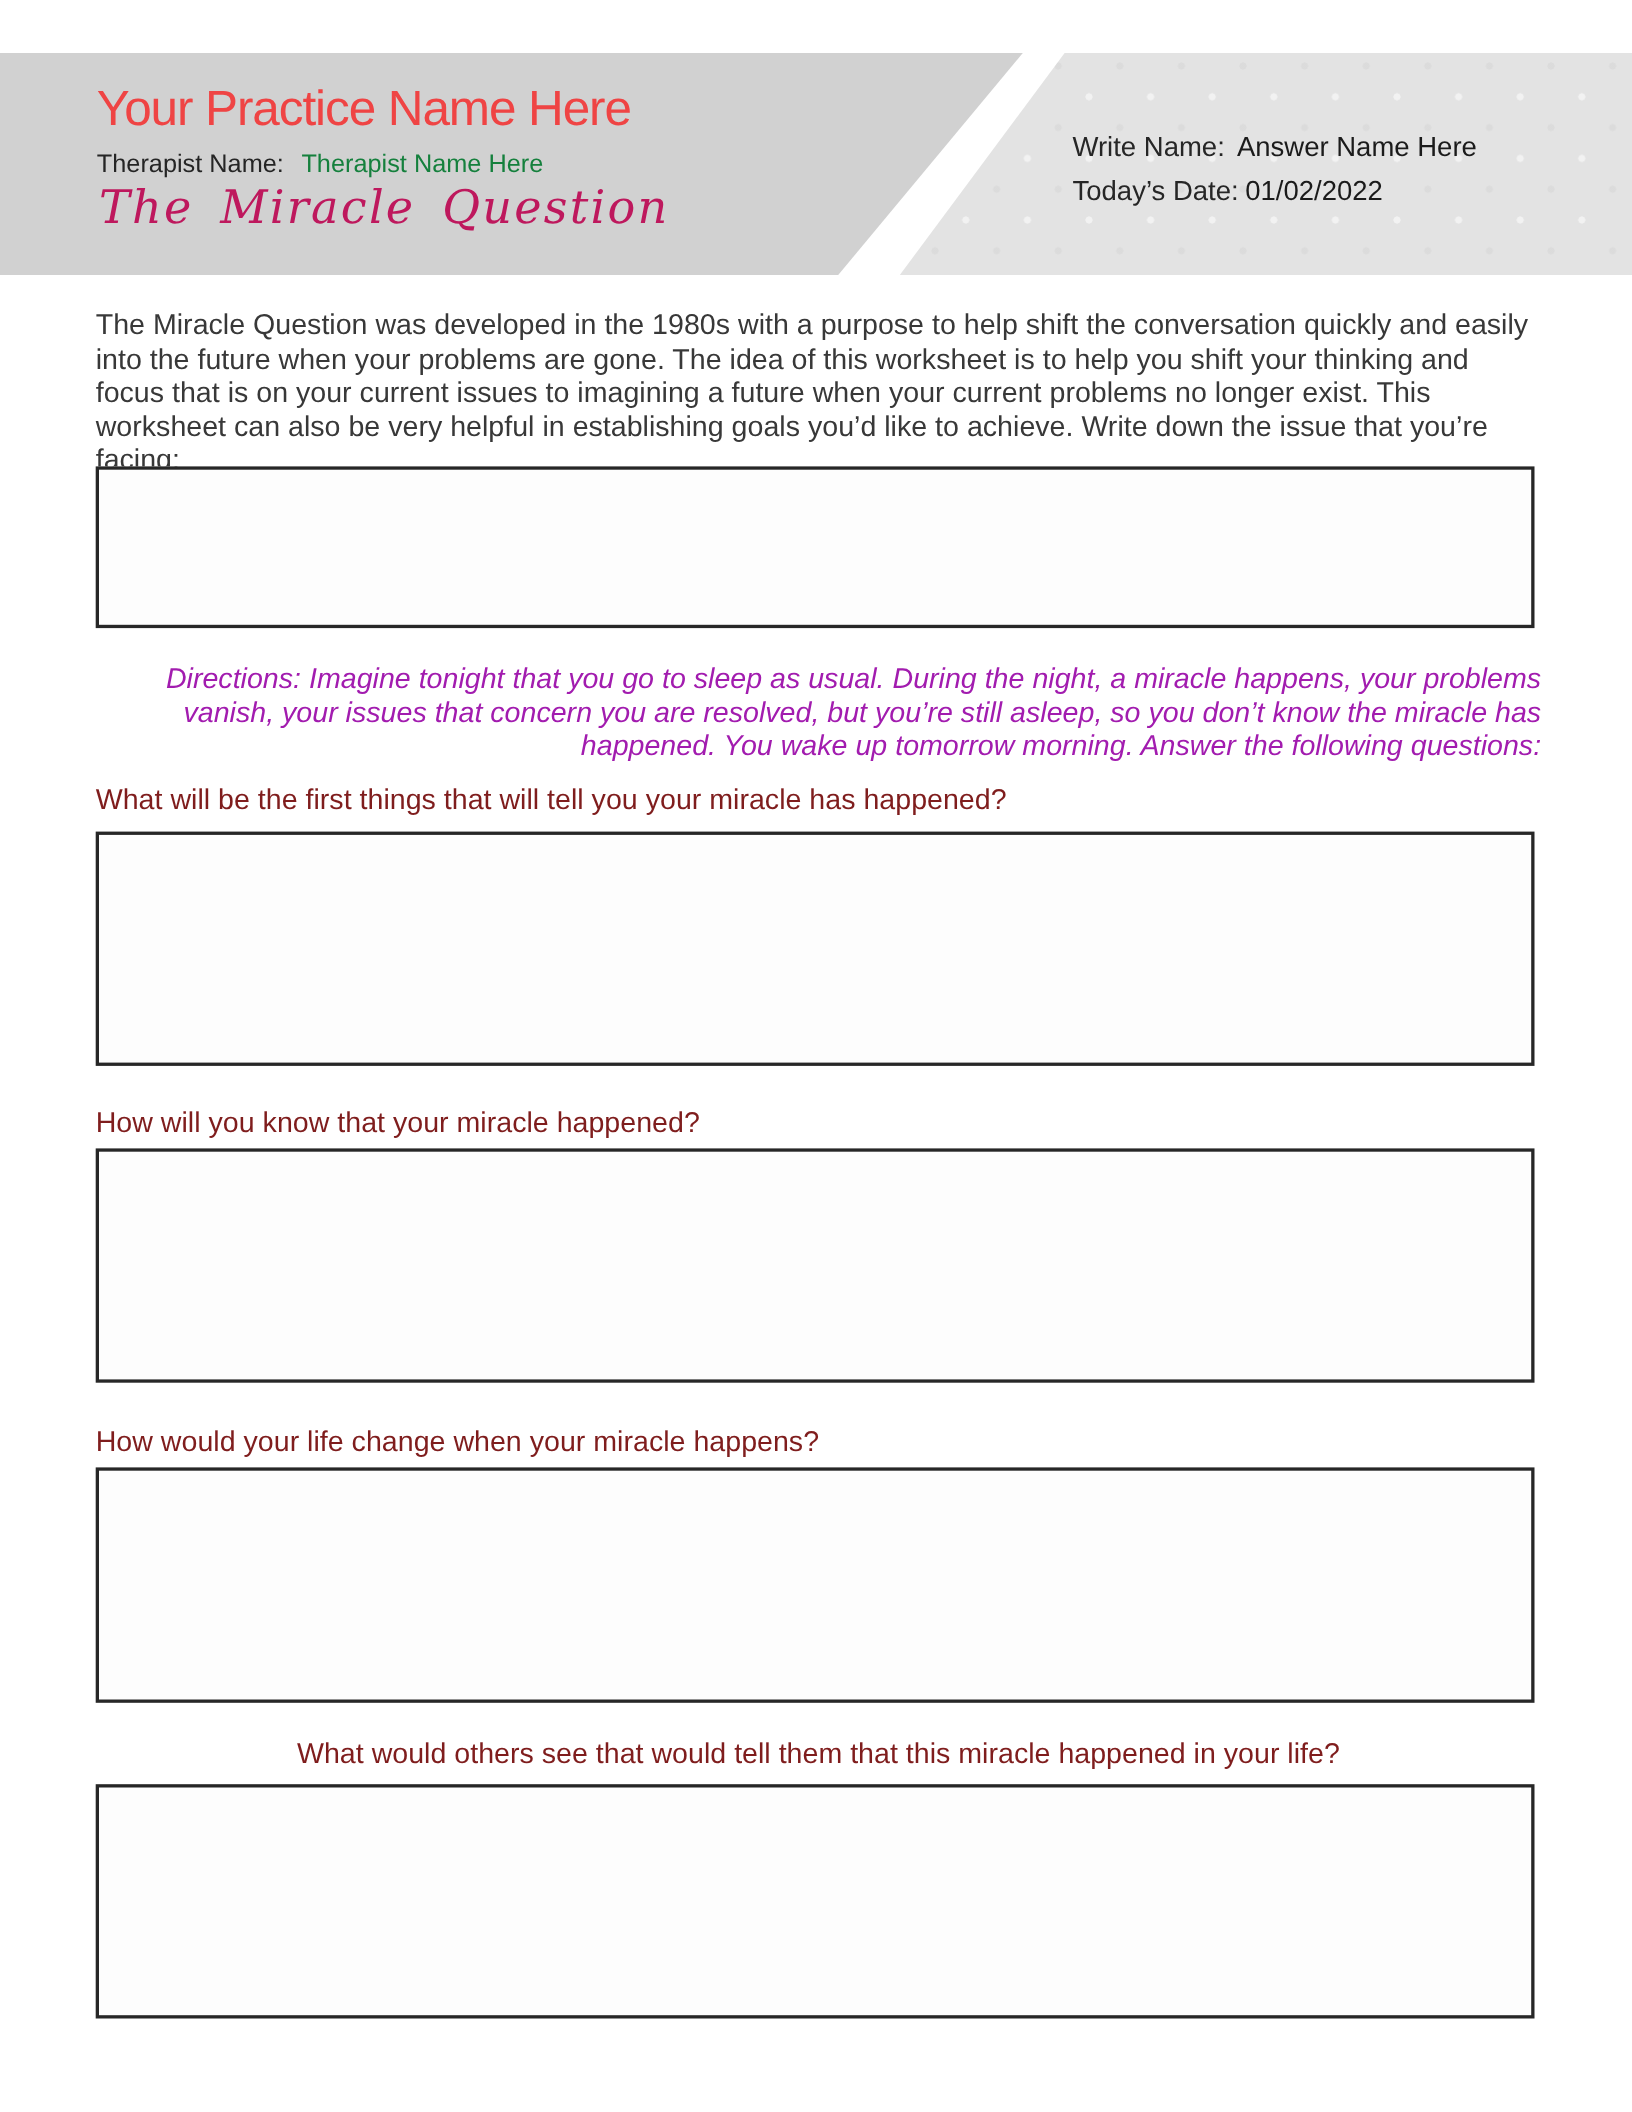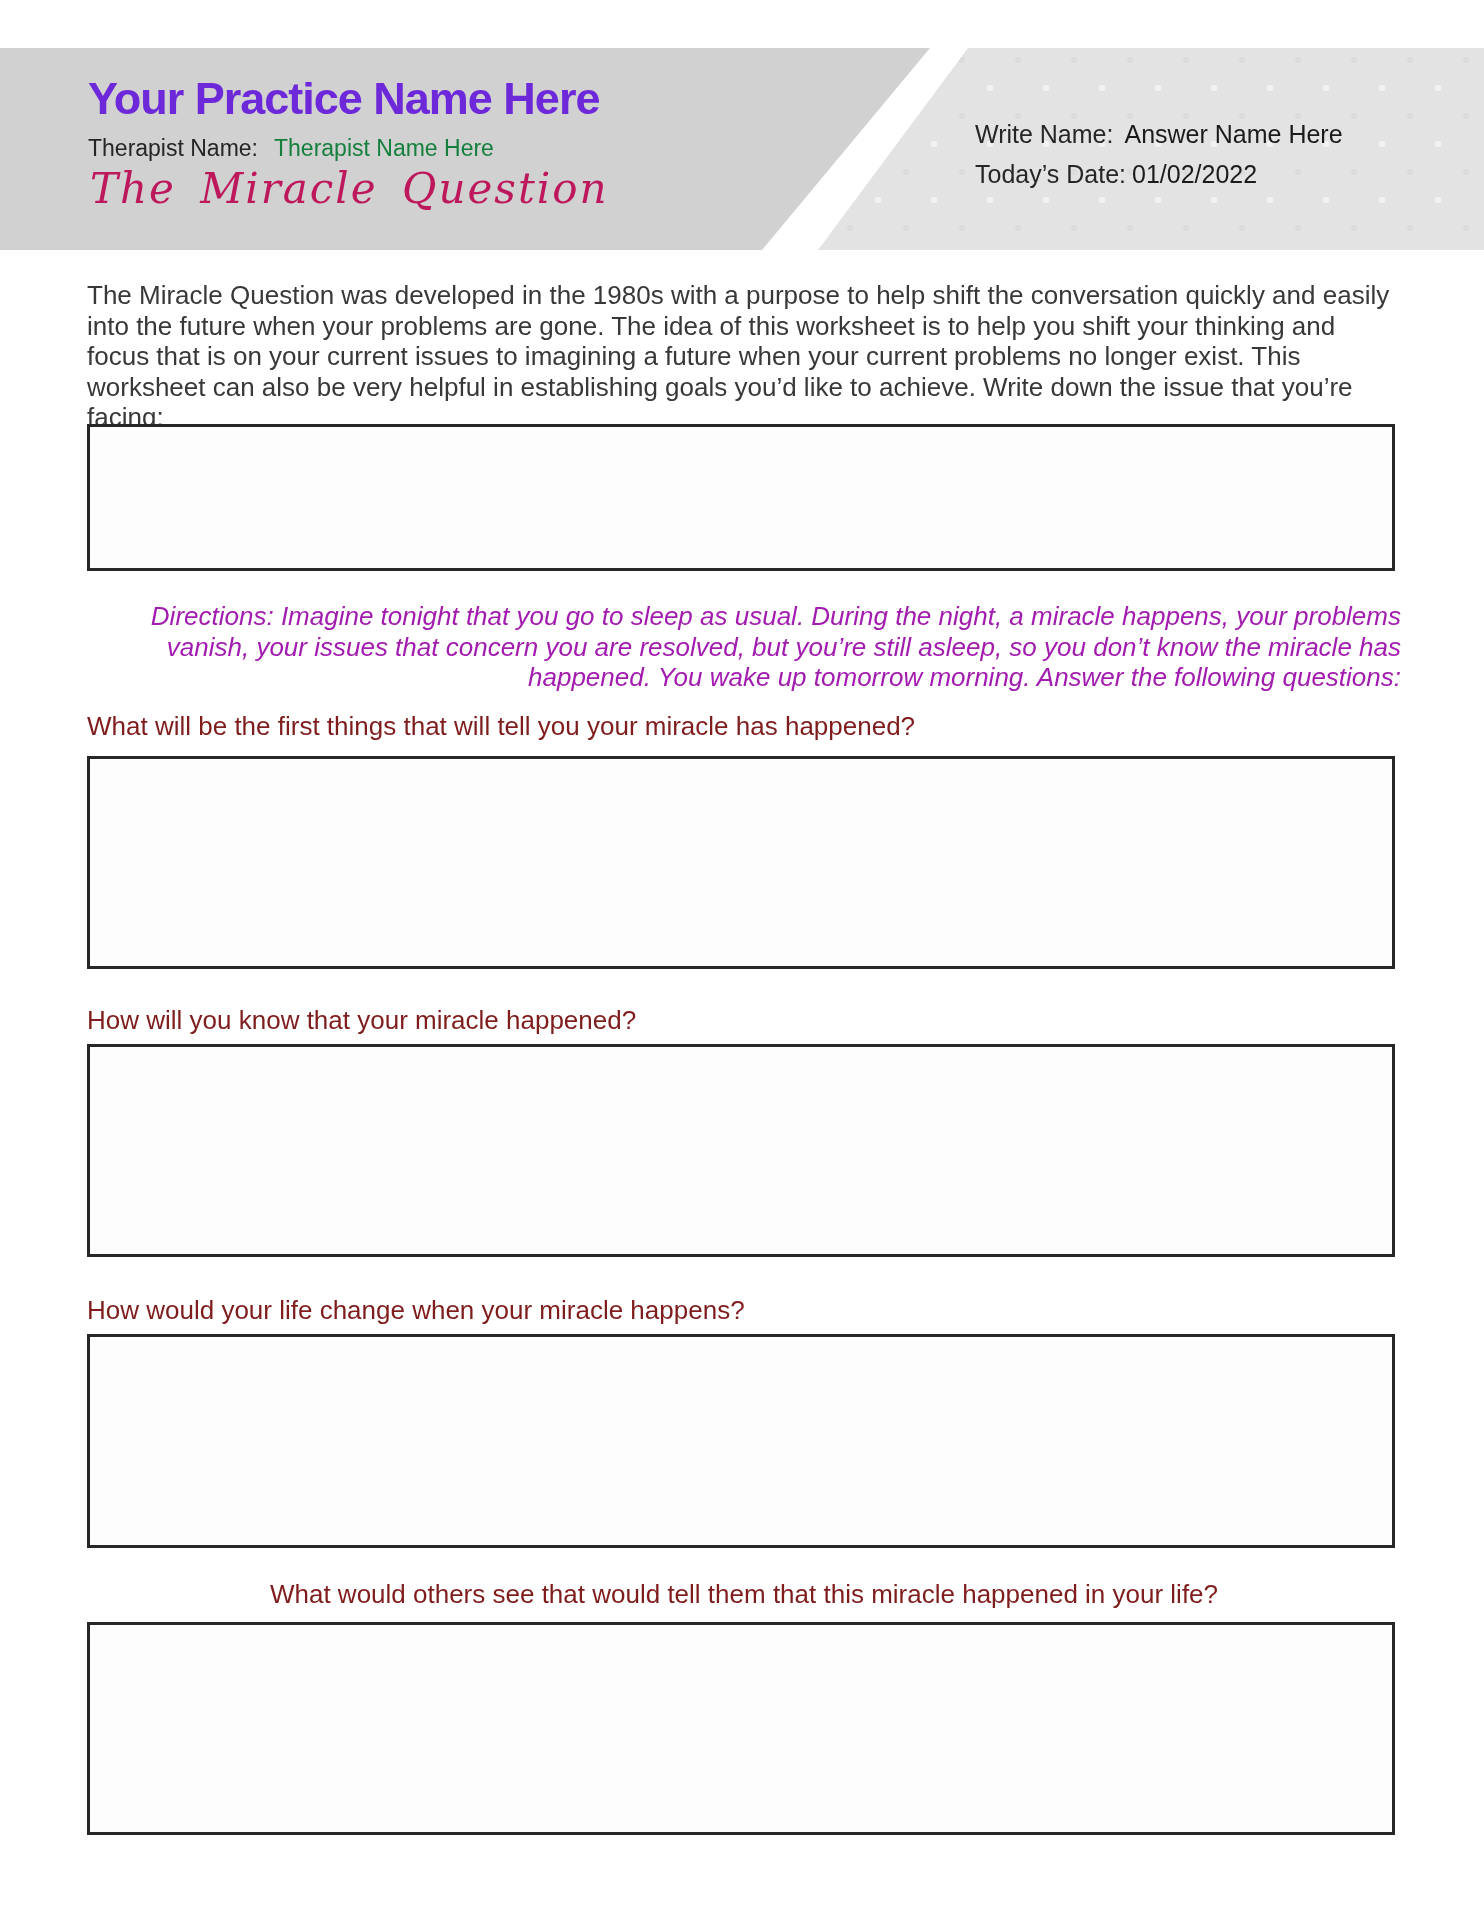--- a/index.html
+++ b/index.html
@@ -30,22 +30,22 @@
     background-color: var(--header-right-bg, #e3e3e3);
     background-image:
       radial-gradient(circle, rgba(255,255,255,0.55) 3px, transparent 3.5px),
       radial-gradient(circle, rgba(120,120,120,0.07) 3px, transparent 3.5px);
     background-size: 56px 56px, 56px 56px;
     background-position: 10px 12px, 38px 40px;
     clip-path: polygon(968px 0, 100% 0, 100% 100%, 818px 100%);
   }
   .practice-name {
     position: absolute; left: 88px; top: 28px;
-    font-size: 45px; font-weight: 700; letter-spacing: -1px;
-    line-height: 1; color: #6d28d9;
+    font-size: 45px; font-weight: 400; letter-spacing: -1px;
+    line-height: 1; color: #ef4444;
   }
   .therapist-row {
     position: absolute; left: 88px; top: 89px;
     font-size: 23px; line-height: 1; color: #252525;
   }
   .therapist-row .value { margin-left: 16px; color: #15803d; }
   .script-title {
     position: absolute; left: 90px; top: 120px;
     font-family: "DejaVu Serif", serif;
     font-style: italic;

